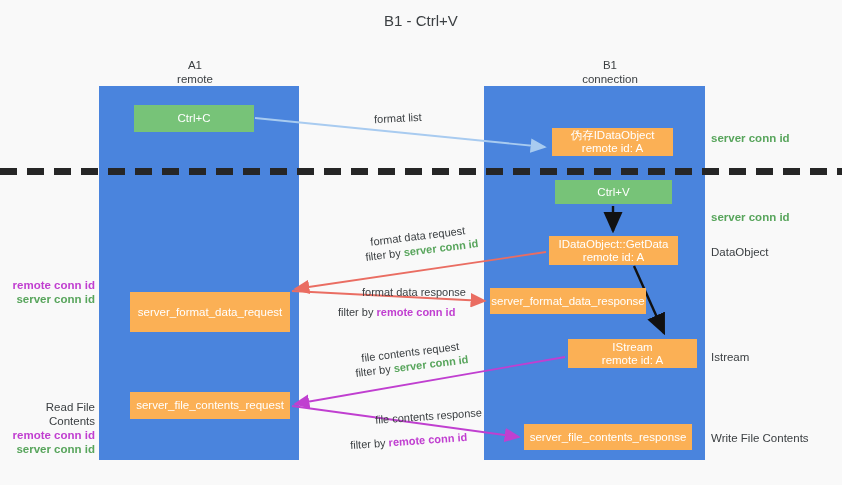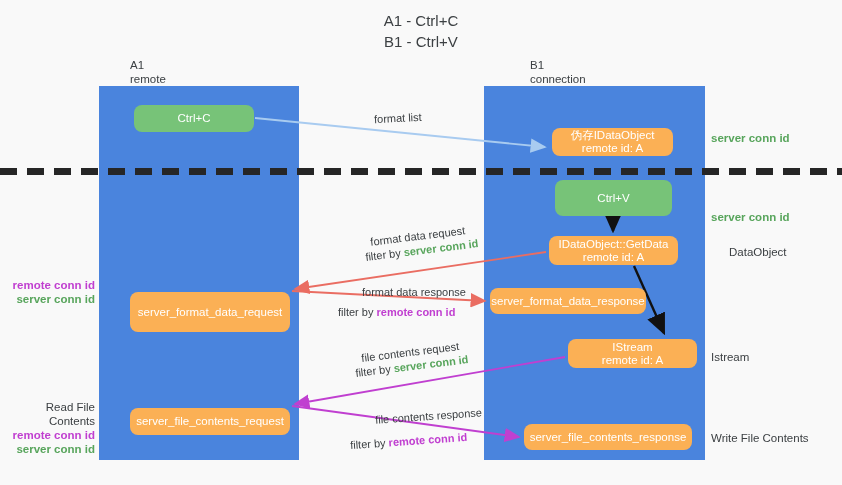--- a/index.html
+++ b/index.html
@@ -14,62 +14,62 @@
   .abs{position:absolute;}
 
   
   #title{
     left:0;top:10px;width:842px;text-align:center;
     font-size:15px;color:#3c4043;line-height:21px;
   }
 
   
   .col-head{
-    text-align:left;font-size:11.5px;color:#3c4043;line-height:14px;
+    text-align:center;font-size:11.5px;color:#3c4043;line-height:14px;
   }
   #head-a1{left:130px;top:58px;width:130px;}
   #head-b1{left:530px;top:58px;width:160px;}
 
   
   .lane{background:#4a84dd;}
   #lane-a{left:99px;top:86px;width:200px;height:374px;}
   #lane-b{left:484px;top:86px;width:221px;height:374px;}
 
   
   .box{
     display:flex;align-items:center;justify-content:center;
     text-align:center;color:#ffffff;font-size:11.5px;line-height:13px;
-    box-sizing:border-box;padding:12px 4px;border-radius:8px;
+    box-sizing:border-box;padding:12px 4px;
   }
   .box.green{background:#77c378;}
   .box.orange{background:#fbb055;}
 
   #box-ctrlc{left:134px;top:105px;width:120px;height:27px;}
   #box-ido-top{left:552px;top:128px;width:121px;height:28px;}
-  #box-ctrlv{left:555px;top:180px;width:117px;height:36px;}
+  #box-ctrlv{left:555px;top:180px;width:117px;height:24px;}
   #box-getdata{left:549px;top:236px;width:129px;height:29px;}
   #box-fdreq{left:130px;top:292px;width:160px;height:40px;}
   #box-fdresp{left:490px;top:288px;width:156px;height:26px;}
   #box-istream{left:568px;top:339px;width:129px;height:29px;}
-  #box-fcreq{left:130px;top:392px;width:160px;height:27px;margin-top:16px;}
+  #box-fcreq{left:130px;top:392px;width:160px;height:27px;}
   #box-fcresp{left:524px;top:424px;width:168px;height:26px;}
 
   
   #dash{
     left:0;top:168px;width:842px;height:7px;
     background:repeating-linear-gradient(to right,#262626 0 17px,rgba(0,0,0,0) 17px 27px);
   }
 
   
   .side{font-size:11.5px;line-height:14px;color:#3c4043;}
   .green-t{color:#58a55c;font-weight:bold;}
   .purple-t{color:#c03fd0;font-weight:bold;}
   #lbl-serverconn-1{left:711px;top:131px;}
   #lbl-serverconn-2{left:711px;top:210px;}
-  #lbl-dataobject{left:711px;top:245px;margin-left:18px;}
+  #lbl-dataobject{left:711px;top:245px;}
   #lbl-istream{left:711px;top:350px;}
   #lbl-writefile{left:711px;top:431px;}
 
   #lbl-left-1{left:10px;top:278px;width:85px;text-align:right;}
   #lbl-left-2{left:10px;top:392px;width:85px;text-align:right;margin-top:8px;}
 
   
   .cap{font-size:11px;color:#3c4043;white-space:nowrap;line-height:14px;}
   #cap-formatlist{left:374px;top:111px;transform:rotate(-3deg);}
   #cap-fdreq1{left:370px;top:229px;transform:rotate(-7deg);}
@@ -82,21 +82,20 @@
   #cap-fcresp2{left:350px;top:434px;transform:rotate(-4deg);}
 
   svg#wires{position:absolute;left:0;top:0;width:842px;height:485px;pointer-events:none;}
 </style>
 </head>
 <body>
 
 <div id="stage">
 
   <div id="title" class="abs">
-    <div>A1 - Ctrl+C</div>
     <div>B1 - Ctrl+V</div>
   </div>
 
   <div id="head-a1" class="abs col-head">
     <div>A1</div>
     <div>remote</div>
   </div>
   <div id="head-b1" class="abs col-head">
     <div>B1</div>
     <div>connection</div>

